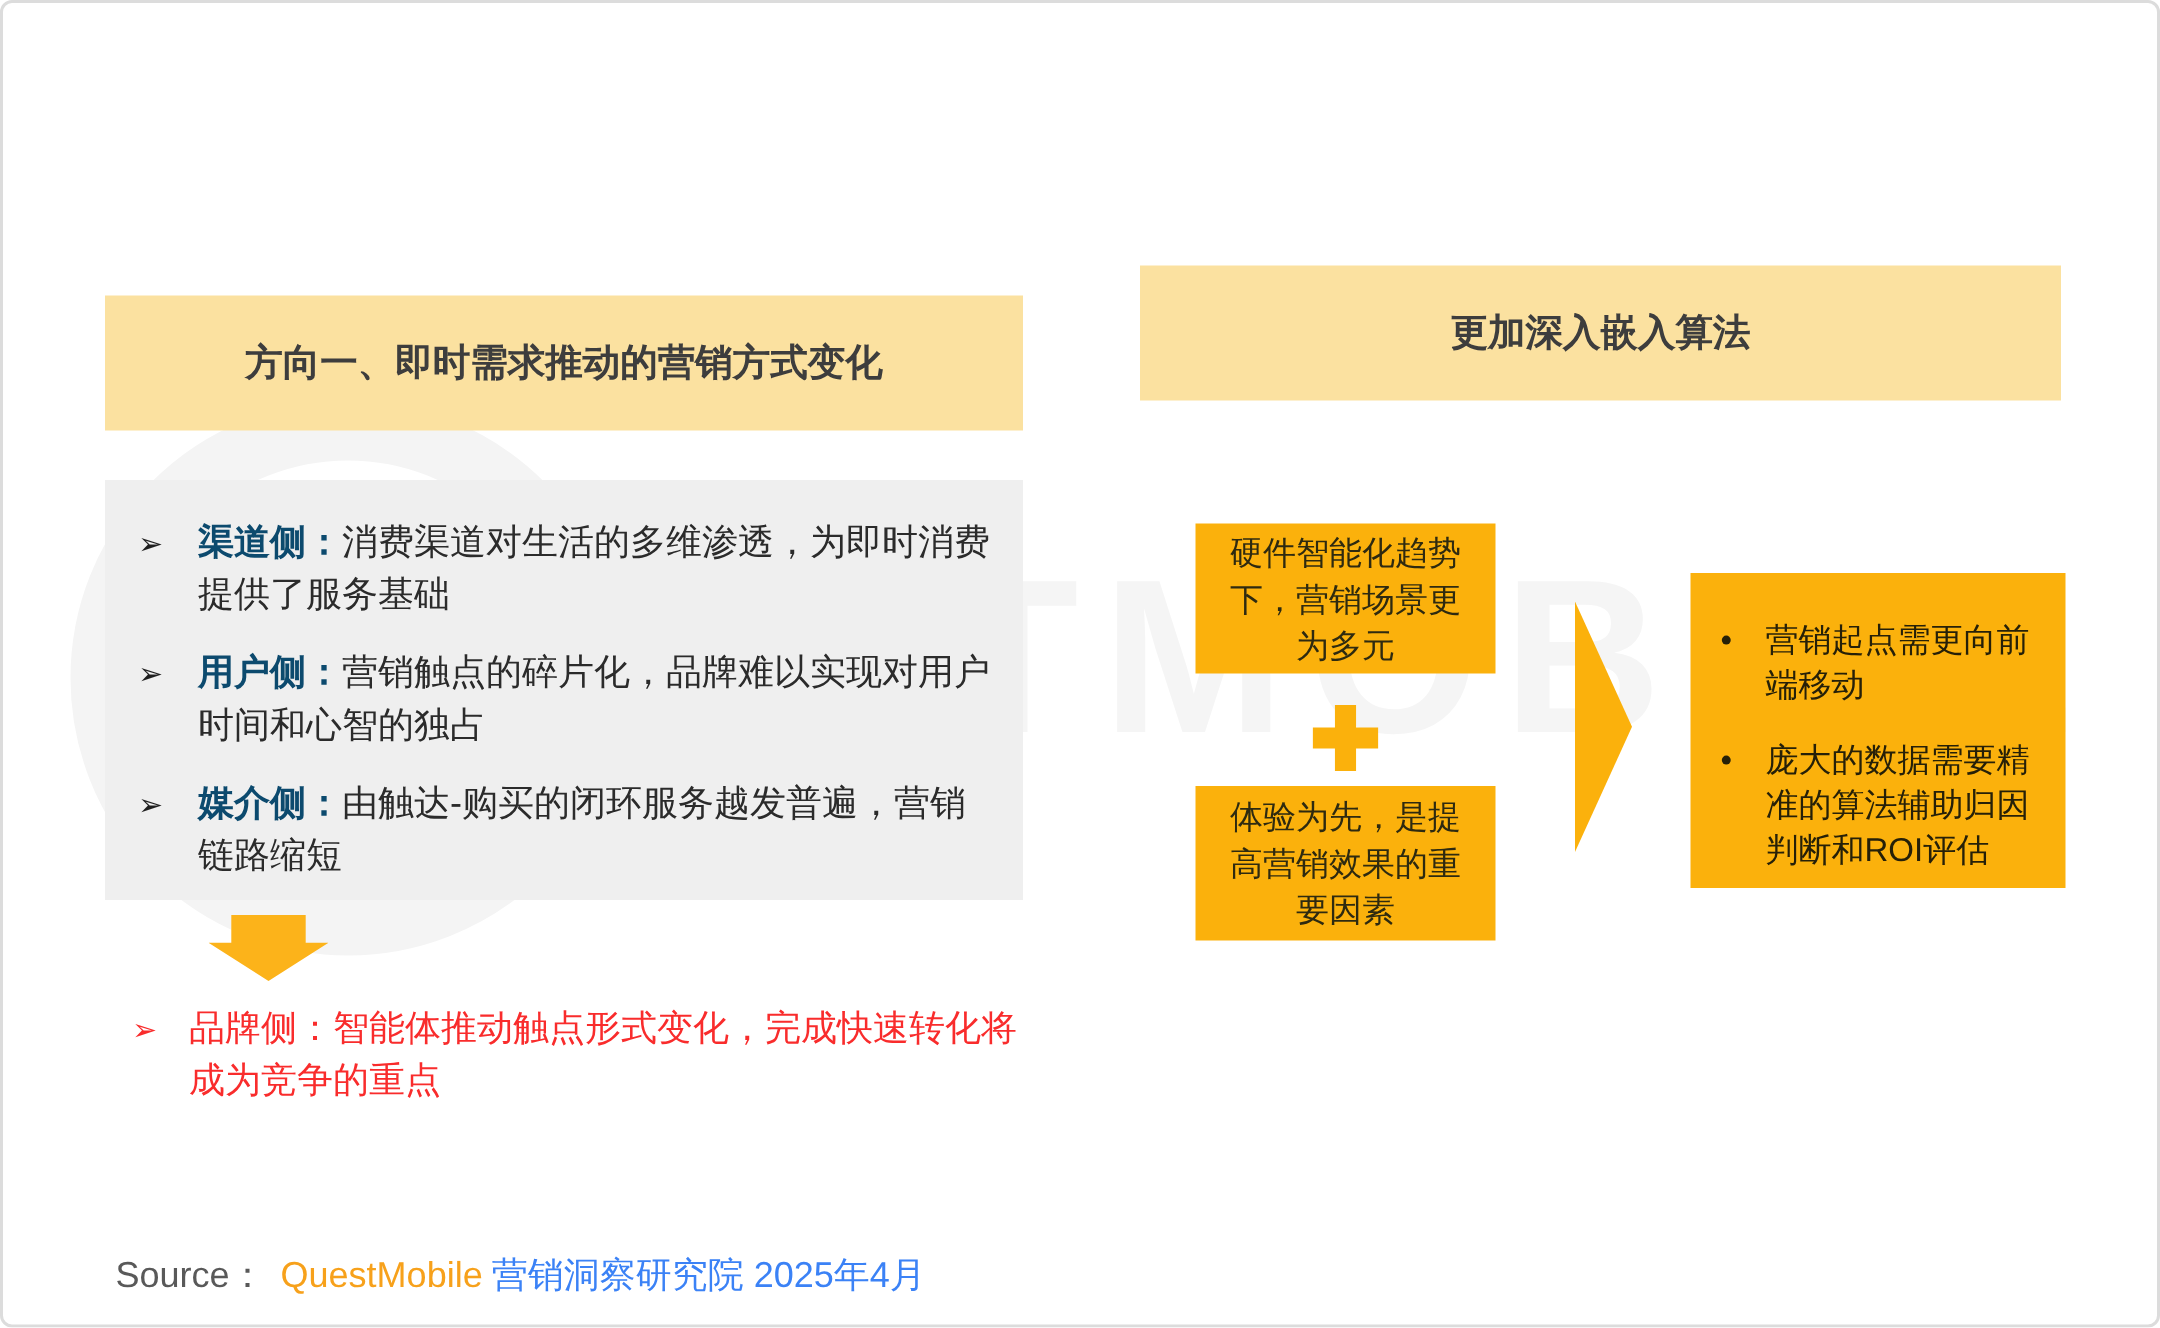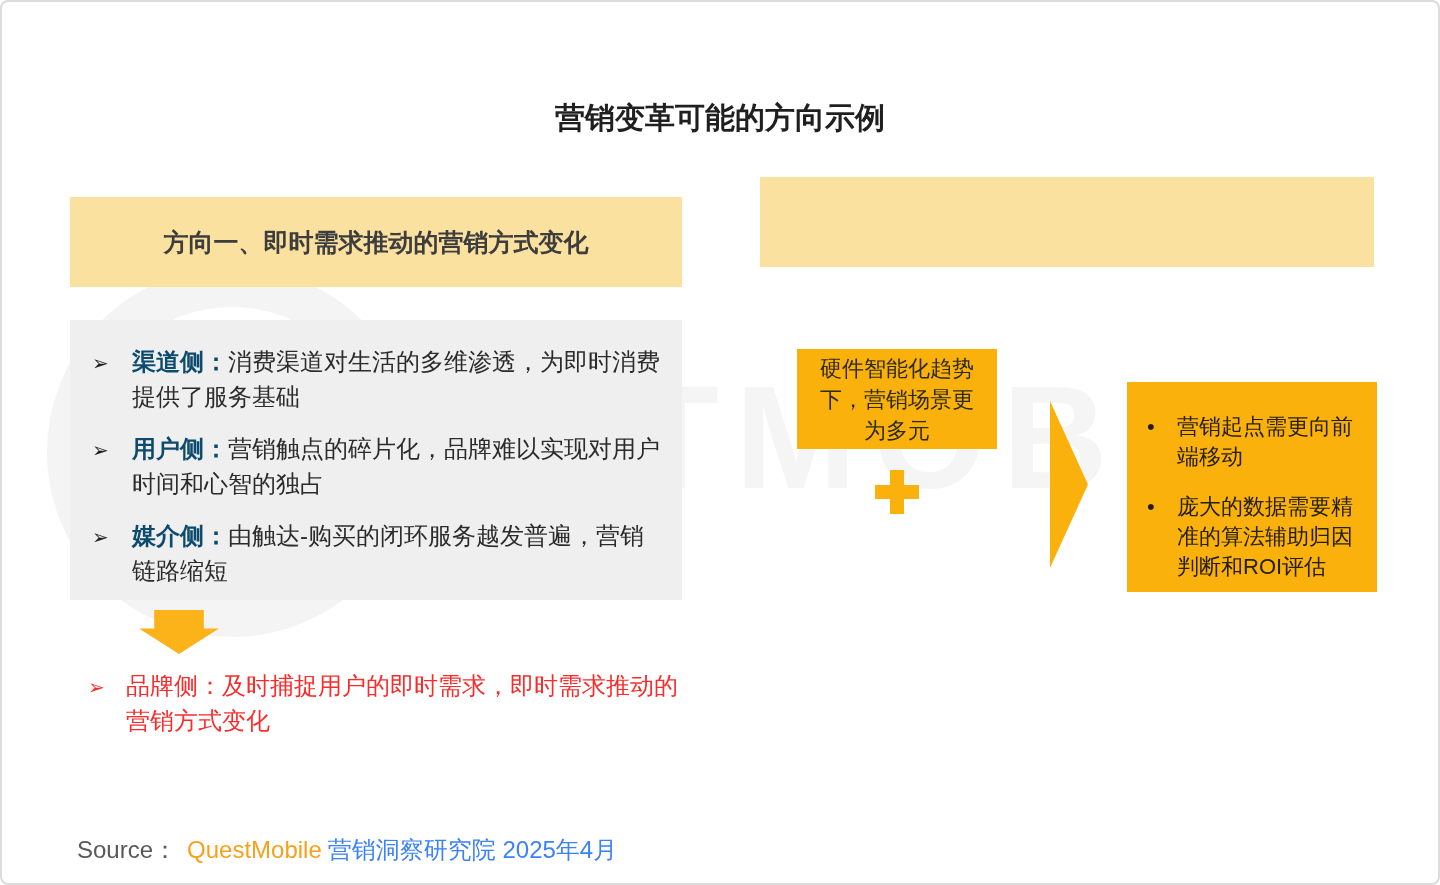--- a/index.html
+++ b/index.html
@@ -97,21 +97,20 @@
   .source-line .suffix { color:#3b82f6; }
 </style>
 </head>
 <body>
 
 <div class="page">
 
   <div class="wm-ring"></div>
   <div class="wm-text">QUESTMOBILE</div>
 
-  <div class="title">营销变革可能的方向示例</div>
 
   <div class="col-header left">
     <span>方向一、即时需求推动的营销方式变化</span>
   </div>
 
   <div class="gray-panel">
     <div class="bullet-row">
       <span class="marker">➢</span>
       <span><b>渠道侧：</b><span>消费渠道对生活的多维渗透，为即时消费提供了服务基础</span></span>
     </div>
@@ -122,32 +121,36 @@
     <div class="bullet-row">
       <span class="marker">➢</span>
       <span><b>媒介侧：</b><span>由触达-购买的闭环服务越发普遍，营销链路缩短</span></span>
     </div>
   </div>
 
   <div class="down-arrow"></div>
 
   <div class="conclusion">
     <span class="marker">➢</span>
-    <span><span>品牌侧：</span><span>及时捕捉用户的即时需求，即时需求推动的营销方式变化</span></span>
+    <span><span>品牌侧：</span><span>智能体推动触点形式变化，完成快速转化将成为竞争的重点</span></span>
   </div>
 
   <div class="col-header right">
+    <span>更加深入嵌入算法</span>
   </div>
 
   <div class="factor-box top">
     <span>硬件智能化趋势下，营销场景更为多元</span>
   </div>
 
   <div class="plus-icon"></div>
 
+  <div class="factor-box bottom">
+    <span>体验为先，是提高营销效果的重要因素</span>
+  </div>
 
   <div class="flow-arrow"></div>
 
   <div class="outcome-box">
     <div class="outcome-row">
       <span class="dot">•</span>
       <span>营销起点需更向前端移动</span>
     </div>
     <div class="outcome-row">
       <span class="dot">•</span>

